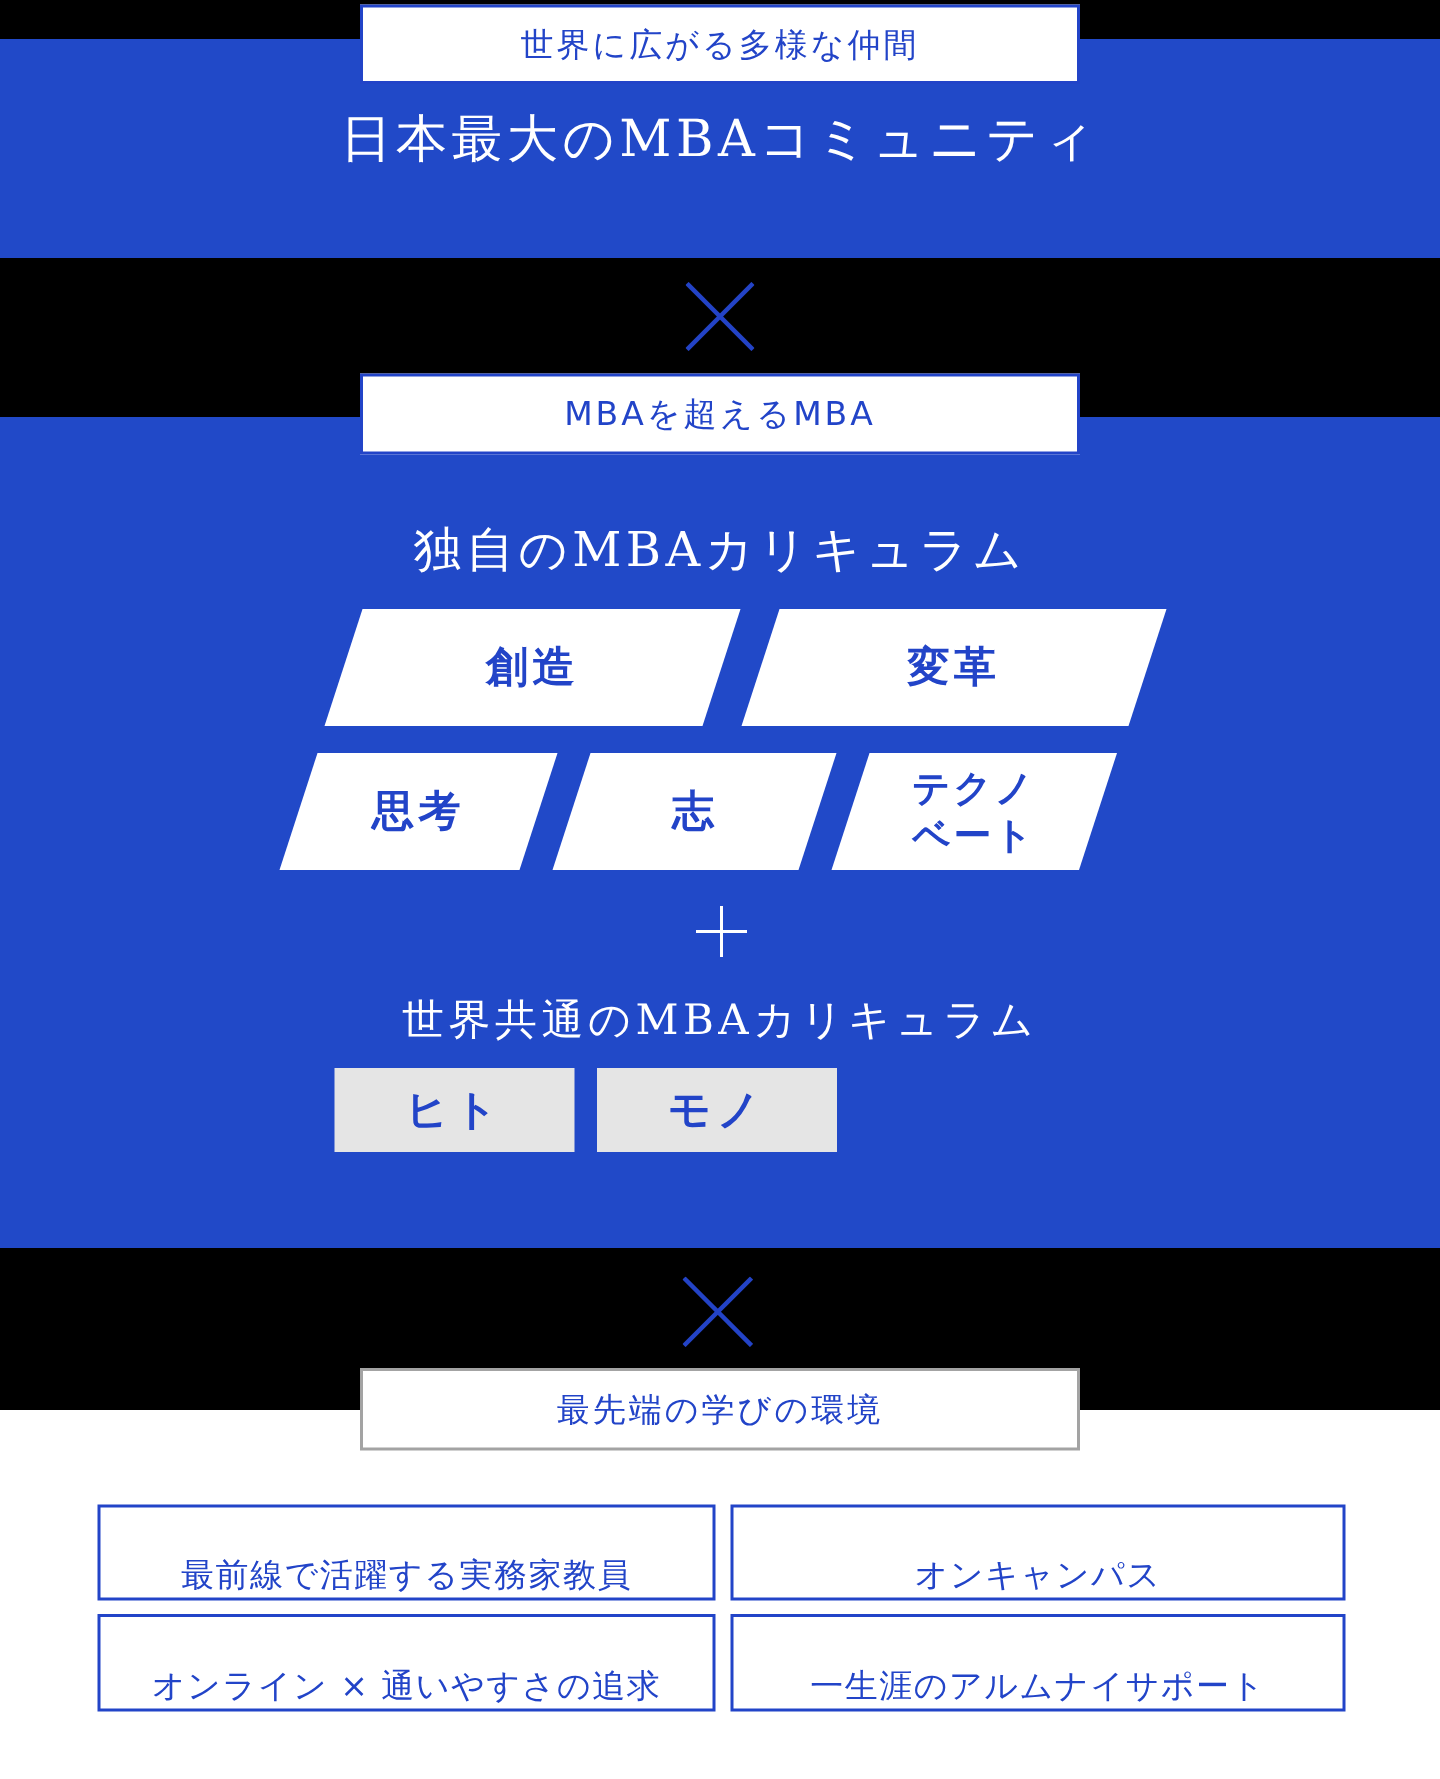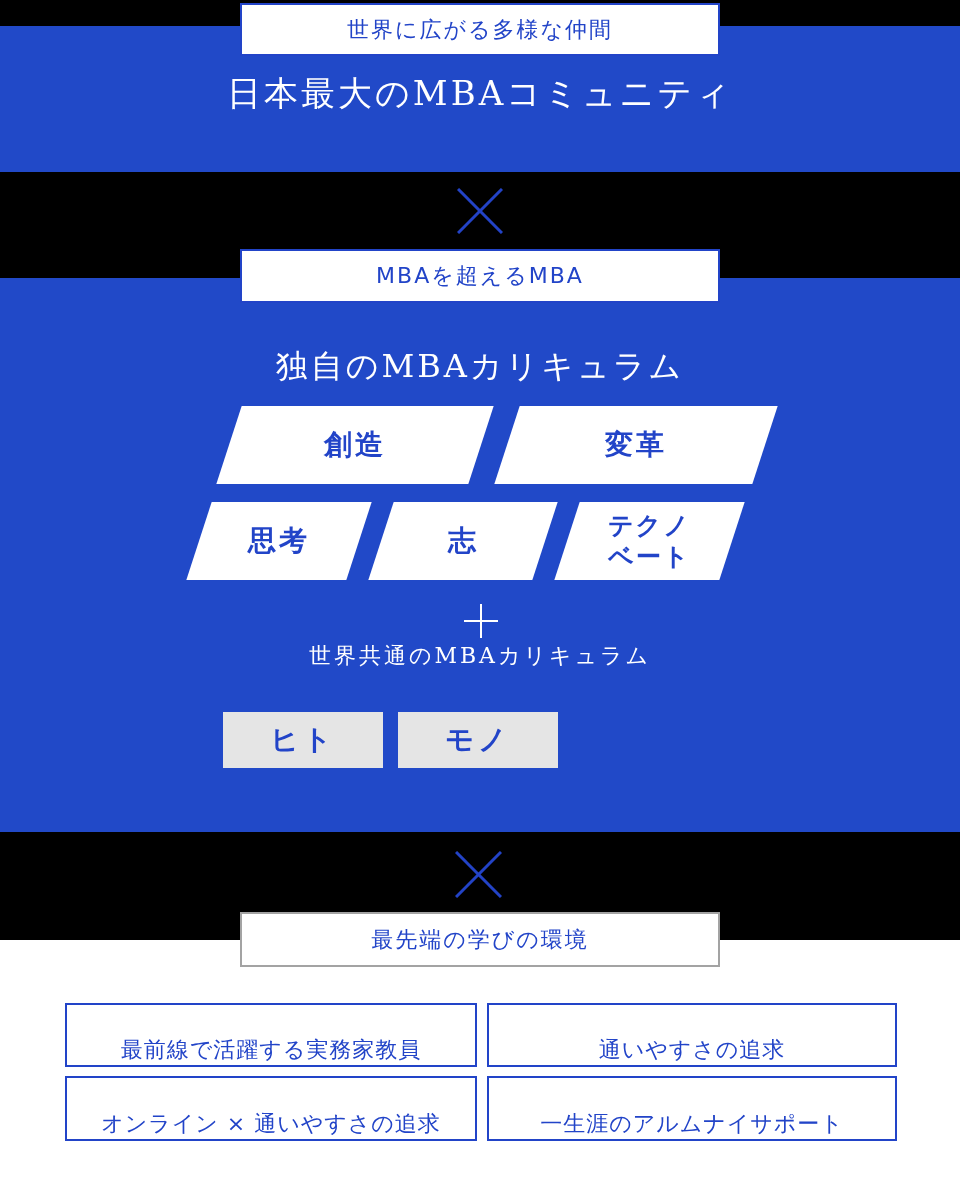--- a/index.html
+++ b/index.html
@@ -32,21 +32,21 @@
   #tag-environment{top:912px;height:55px;border-color:#a3a3a3;}
 
   
   .serif-title{
     position:absolute;left:0;width:960px;text-align:center;
     color:#fff;font-family:"DejaVu Serif","Liberation Serif",serif;
     letter-spacing:3px;
   }
   #hero-title{top:72px;font-size:34px;line-height:42px;}
   #original-title{top:346px;font-size:32px;line-height:40px;}
-  #common-title{top:636px;font-size:22px;line-height:40px;}
+  #common-title{top:660px;font-size:28px;line-height:40px;}
 
   
   .sep{position:absolute;}
   #x-sep-1{left:457px;top:188px;}
   #x-sep-2{left:455px;top:851px;}
   #plus-sep{left:464px;top:604px;}
 
   
   .para{
     position:absolute;height:78px;background:#fff;
@@ -156,21 +156,21 @@
   </div>
 
   <div class="tag-box" id="tag-environment">
     <span>最先端の学びの環境</span>
   </div>
 
   <div class="feature-box" id="feature-1">
     <span>最前線で活躍する実務家教員</span>
   </div>
   <div class="feature-box" id="feature-2">
-    <span>通いやすさの追求</span>
+    <span>オンキャンパス</span>
   </div>
   <div class="feature-box" id="feature-3">
     <span>オンライン × 通いやすさの追求</span>
   </div>
   <div class="feature-box" id="feature-4">
     <span>一生涯のアルムナイサポート</span>
   </div>
 
 </div>
 

